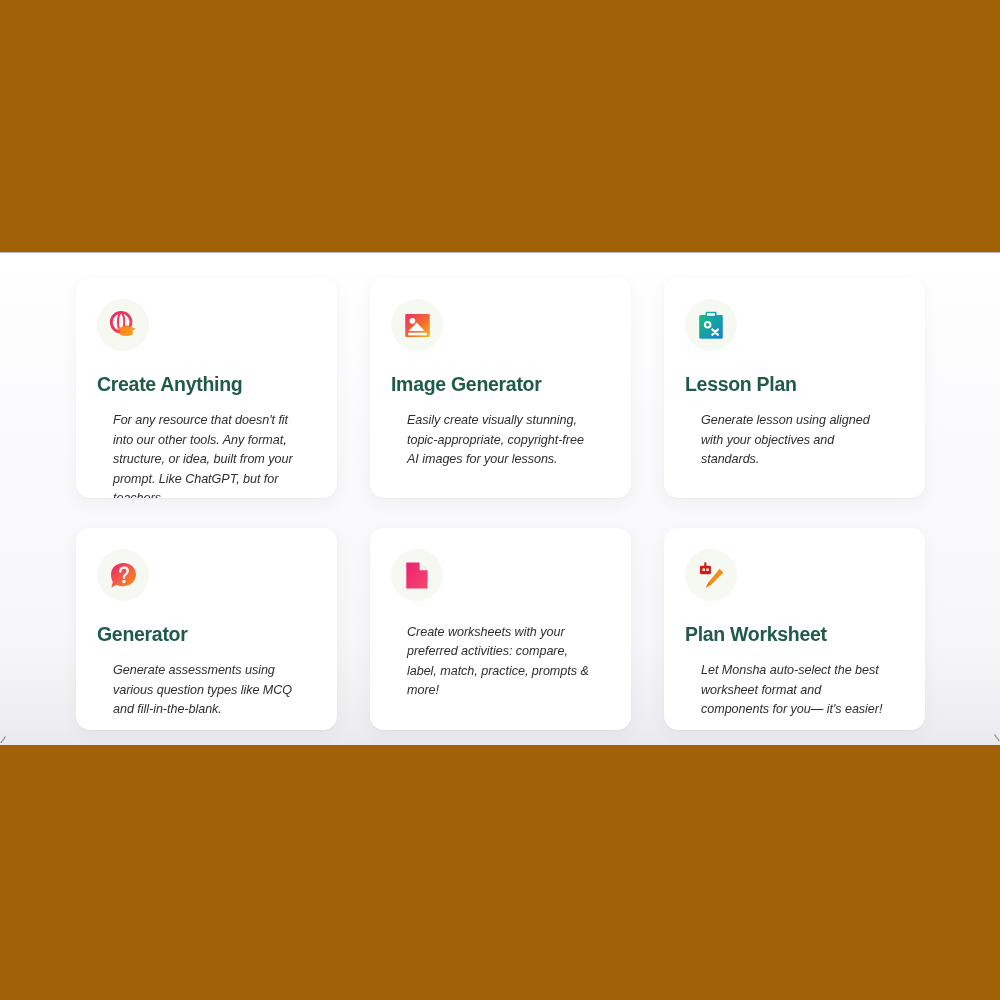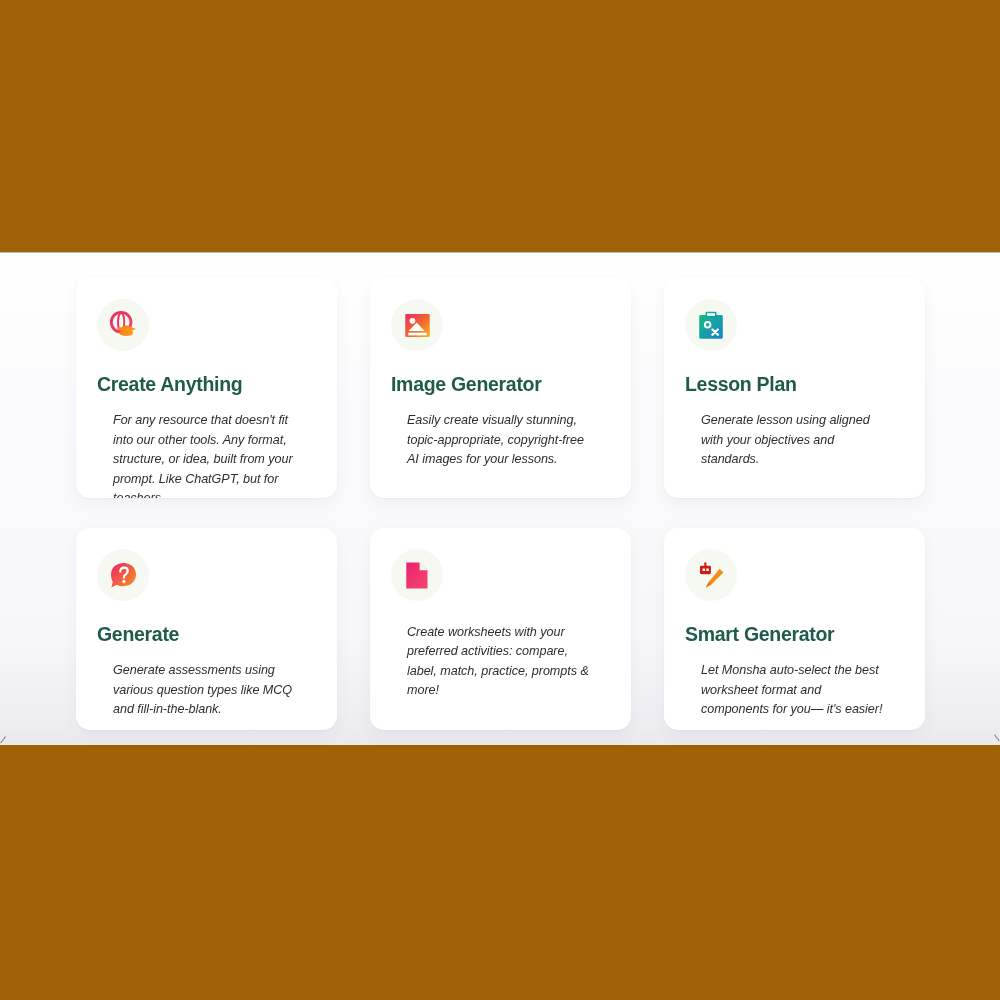--- a/index.html
+++ b/index.html
@@ -202,21 +202,21 @@
                 </defs>
                 <path d="M16 2.2 C24 2.2 29.8 7.8 29.8 15 C29.8 22.2 24 27.8 16 27.8
                          C13.2 27.8 10.7 27.2 8.6 26.1 L2.6 29.3 L4.2 23.2
                          C2.9 20.9 2.2 18.1 2.2 15 C2.2 7.8 8 2.2 16 2.2 Z" fill="url(#g4)"></path>
                 <path d="M12.4 11.6 c0.2-2.6 2-4.2 4.2-4.2 c2.4 0 4.1 1.5 4.1 3.7
                          c0 1.9-1 2.8-2.5 3.9 c-1.3 0.9-1.7 1.5-1.7 2.8 v0.6" fill="none" stroke="#ffffff" stroke-width="2.5" stroke-linecap="round"></path>
                 <circle cx="16.4" cy="22.6" r="1.85" fill="#ffffff"></circle>
               </svg>
             </span>
           </div>
-          <div class="card-title">Generate</div>
+          <div class="card-title">Generator</div>
           <p class="card-desc">Generate assessments using various question types like MCQ and fill-in-the-blank.</p>
         </div>
 
         <div class="card">
           <div class="icon-wrap">
             <span>
               <svg width="24" height="29" viewBox="0 0 26 32">
                 <defs>
                   <linearGradient id="g5" x1="0" y1="0" x2="1" y2="1">
                     <stop offset="0" stop-color="#ed1f72"></stop>
@@ -243,21 +243,21 @@
                 </defs>
                 <rect x="3.2" y="5.2" width="12.2" height="9.4" rx="1.5" fill="#cf1f15"></rect>
                 <rect x="8" y="1.6" width="2.4" height="3.9" fill="#cf1f15"></rect>
                 <rect x="6.1" y="8.3" width="2.7" height="2.7" fill="#ffffff"></rect>
                 <rect x="10.3" y="8.3" width="2.7" height="2.7" fill="#ffffff"></rect>
                 <path d="M24.9 8.5 L29.1 12.7 L15.9 25.9 L9.8 29.6 L12.9 23.2 Z" fill="url(#g6)"></path>
                 <path d="M9.8 29.6 L12.9 23.2 L15.1 25.4 Z" fill="#e86f15"></path>
               </svg>
             </span>
           </div>
-          <div class="card-title">Smart Generator</div>
+          <div class="card-title">Plan Worksheet</div>
           <p class="card-desc">Let Monsha auto-select the best worksheet format and components for you— it's easier!</p>
         </div>
 
       </div>
     </div>
   </div>
 
   <svg class="corner-tick left" viewBox="0 0 6 7">
     <path d="M0 7 L1.5 7 L1.5 5 L3 5 L3 3 L4.5 3 L4.5 1 L6 1" fill="none" stroke="#4a4a4a" stroke-width="1"></path>
   </svg>

